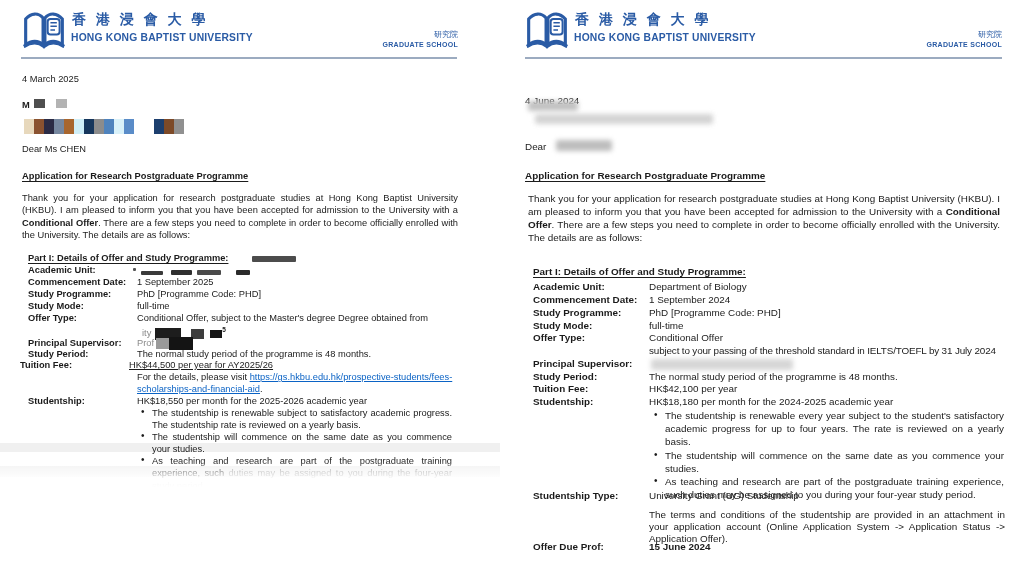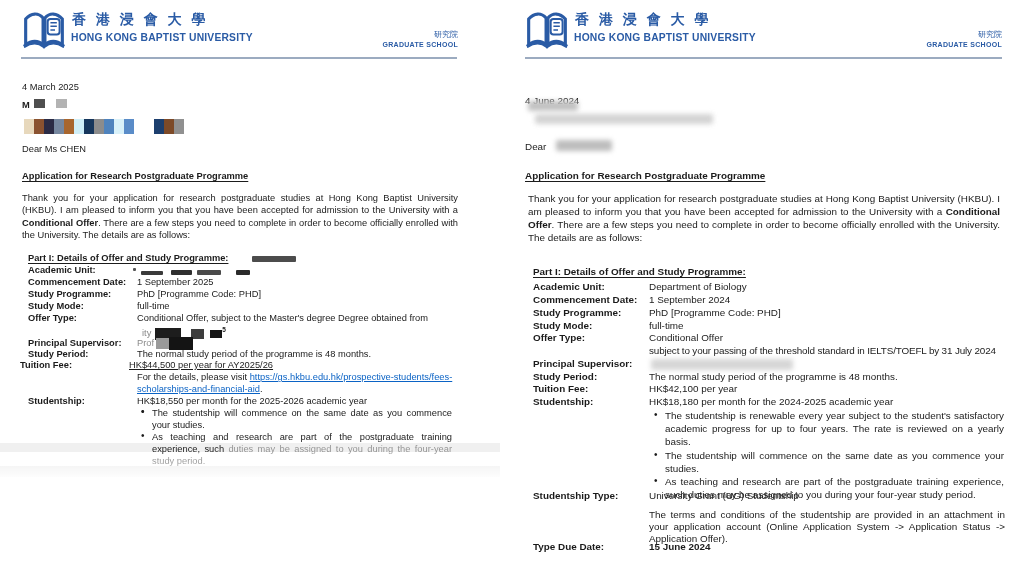--- a/index.html
+++ b/index.html
@@ -65,21 +65,21 @@
       <path d="M2 42 C10 37 18 37 24 42 C30 37 38 37 46 42" fill="none" stroke="#2a5ba5" stroke-width="3.6"></path>
       <rect x="28" y="12" width="13" height="17" rx="3" fill="none" stroke="#2a5ba5" stroke-width="2.2"></rect>
       <path d="M31 16 h7 M31 20 h7 M31 24 h5" stroke="#2a5ba5" stroke-width="1.6" fill="none"></path>
     </svg>
     <div class="abs cn-title blue" style="left:72px;top:11px;">香 港 浸 會 大 學</div>
     <div class="abs en-title blue" style="left:71px;top:32px;">HONG KONG BAPTIST UNIVERSITY</div>
     <div class="abs office-cn blue" style="right:54px;top:29px;">研究院</div>
     <div class="abs office-en blue" style="right:54px;top:41px;">GRADUATE SCHOOL</div>
     <div class="rule" style="left:21px;top:57px;width:436px;"></div>
 
-    <div class="abs" style="left:22px;top:74px;margin-top:8px;">4 March 2025</div>
+    <div class="abs" style="left:22px;top:74px;">4 March 2025</div>
     <div class="abs" style="left:22px;top:99px;"><span class="b">M</span><span class="nameblk" style="background:#4f4f4f;"></span><span class="nameblk" style="background:#b3b3b3;margin-left:11px;"></span></div>
     <div class="abs" style="left:24px;top:119px;"><span class="mcell" style="background: rgb(231, 216, 188);"></span><span class="mcell" style="background: rgb(138, 82, 48);"></span><span class="mcell" style="background: rgb(43, 43, 69);"></span><span class="mcell" style="background: rgb(118, 135, 159);"></span><span class="mcell" style="background: rgb(168, 102, 46);"></span><span class="mcell" style="background: rgb(207, 238, 247);"></span><span class="mcell" style="background: rgb(22, 54, 92);"></span><span class="mcell" style="background: rgb(140, 140, 140);"></span><span class="mcell" style="background: rgb(79, 131, 189);"></span><span class="mcell" style="background: rgb(217, 241, 249);"></span><span class="mcell" style="background: rgb(90, 140, 200);"></span><span class="mcell"></span><span class="mcell"></span><span class="mcell" style="background: rgb(29, 63, 110);"></span><span class="mcell" style="background: rgb(125, 74, 40);"></span><span class="mcell" style="background: rgb(144, 144, 144);"></span></div>
 
     <div class="abs" style="left:22px;top:144px;">Dear Ms CHEN</div>
 
     <div class="abs b u" style="left:22px;top:171px;">Application for Research Postgraduate Programme</div>
     <div class="para" style="left:22px;top:192px;width:436px;"><span>Thank you for your application for research postgraduate studies at Hong Kong Baptist University (HKBU). I am pleased to inform you that you have been accepted for admission to the University with a </span><span class="b">Conditional Offer</span><span>. There are a few steps you need to complete in order to become officially enrolled with the University. The details are as follows:</span></div>
 
     <div class="abs b u" style="left:28px;top:253px;">Part I: Details of Offer and Study Programme:</div>
     <div class="dash" style="left:252px;top:256px;width:44px;height:6px;background:#2d2d2d;opacity:.85;"></div>
@@ -101,21 +101,21 @@
     <div class="abs" style="left:28px;top:337px;"><span class="lbl">Principal Supervisor:</span><span class="hint">Prof</span><span class="rbox" style="width:13px;height:11px;background:#9a9a9a;margin-left:2px;"></span><span class="rbox" style="width:24px;height:13px;background:#141414;"></span></div>
 
     <div class="abs" style="left:28px;top:349px;"><span class="lbl">Study Period:</span><span>The normal study period of the programme is 48 months.</span></div>
     <div class="abs" style="left:20px;top:360px;text-decoration:underline;"><span class="lbl">Tuition Fee:</span><span>HK$44,500 per year for AY2025/26</span></div>
     <div class="abs" style="left:137px;top:372px;"><span>For the details, please visit </span><span class="lnk">https://gs.hkbu.edu.hk/prospective-students/fees-</span></div>
     <div class="abs" style="left:137px;top:384px;"><span class="lnk">scholarships-and-financial-aid</span><span>.</span></div>
 
     <div class="abs" style="left:28px;top:396px;"><span class="lbl">Studentship:</span><span>HK$18,550 per month for the 2025-2026 academic year</span></div>
 
     <div class="bullets" style="left:140px;top:407px;width:312px;">
-      <div class="bli"><span class="dot">•</span></div>
+      <div class="bli"><span class="dot">•</span><span>The studentship is renewable subject to satisfactory academic progress. The studentship rate is reviewed on a yearly basis.</span></div>
       <div class="bli"><span class="dot">•</span><span>The studentship will commence on the same date as you commence your studies.</span></div>
       <div class="bli"><span class="dot">•</span><span>As teaching and research are part of the postgraduate training experience, such </span><span class="faded">duties may be assigned to you during the four-year study period.</span></div>
     </div>
 
     <div class="stripe" style="top:443px;height:9px;background:rgba(0,0,0,0.06);"></div>
     <div class="stripe" style="top:466px;height:11px;background:rgba(0,0,0,0.05);"></div>
     <div class="fadeout"></div>
     <div class="whitecap"></div>
   </section>
 
@@ -161,15 +161,15 @@
 
     <div class="bullets" style="left:141px;top:409px;width:351px;">
       <div class="bli"><span class="dot">•</span><span>The studentship is renewable every year subject to the student's satisfactory academic progress for up to four years. The rate is reviewed on a yearly basis.</span></div>
       <div class="bli"><span class="dot">•</span><span>The studentship will commence on the same date as you commence your studies.</span></div>
       <div class="bli"><span class="dot">•</span><span>As teaching and research are part of the postgraduate training experience, such duties may be assigned to you during your four-year study period.</span></div>
     </div>
 
     <div class="abs" style="left:21px;top:490px;"><span class="lbl">Studentship Type:</span><span>University Grant (UG) Studentship</span></div>
     <div class="para" style="left:137px;top:509px;width:356px;line-height:11.8px;">The terms and conditions of the studentship are provided in an attachment in your application account (Online Application System -&gt; Application Status -&gt; Application Offer).</div>
 
-    <div class="abs" style="left:21px;top:541px;"><span class="lbl">Type Due Date:</span><span class="b">15 June 2024</span></div>
+    <div class="abs" style="left:21px;top:541px;"><span class="lbl">Offer Due Prof:</span><span class="b">15 June 2024</span></div>
   </section>
 </div>
 
 </body></html>

